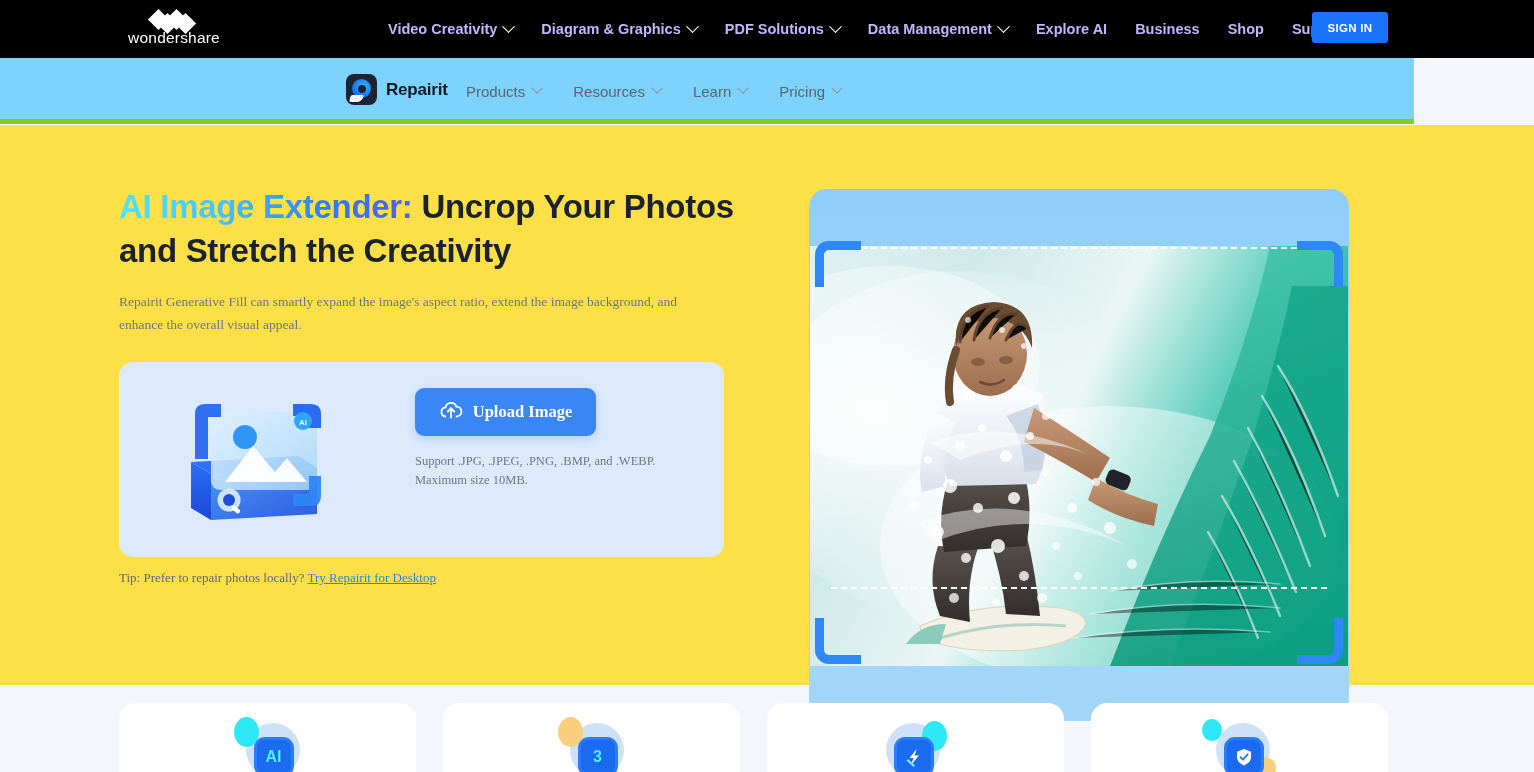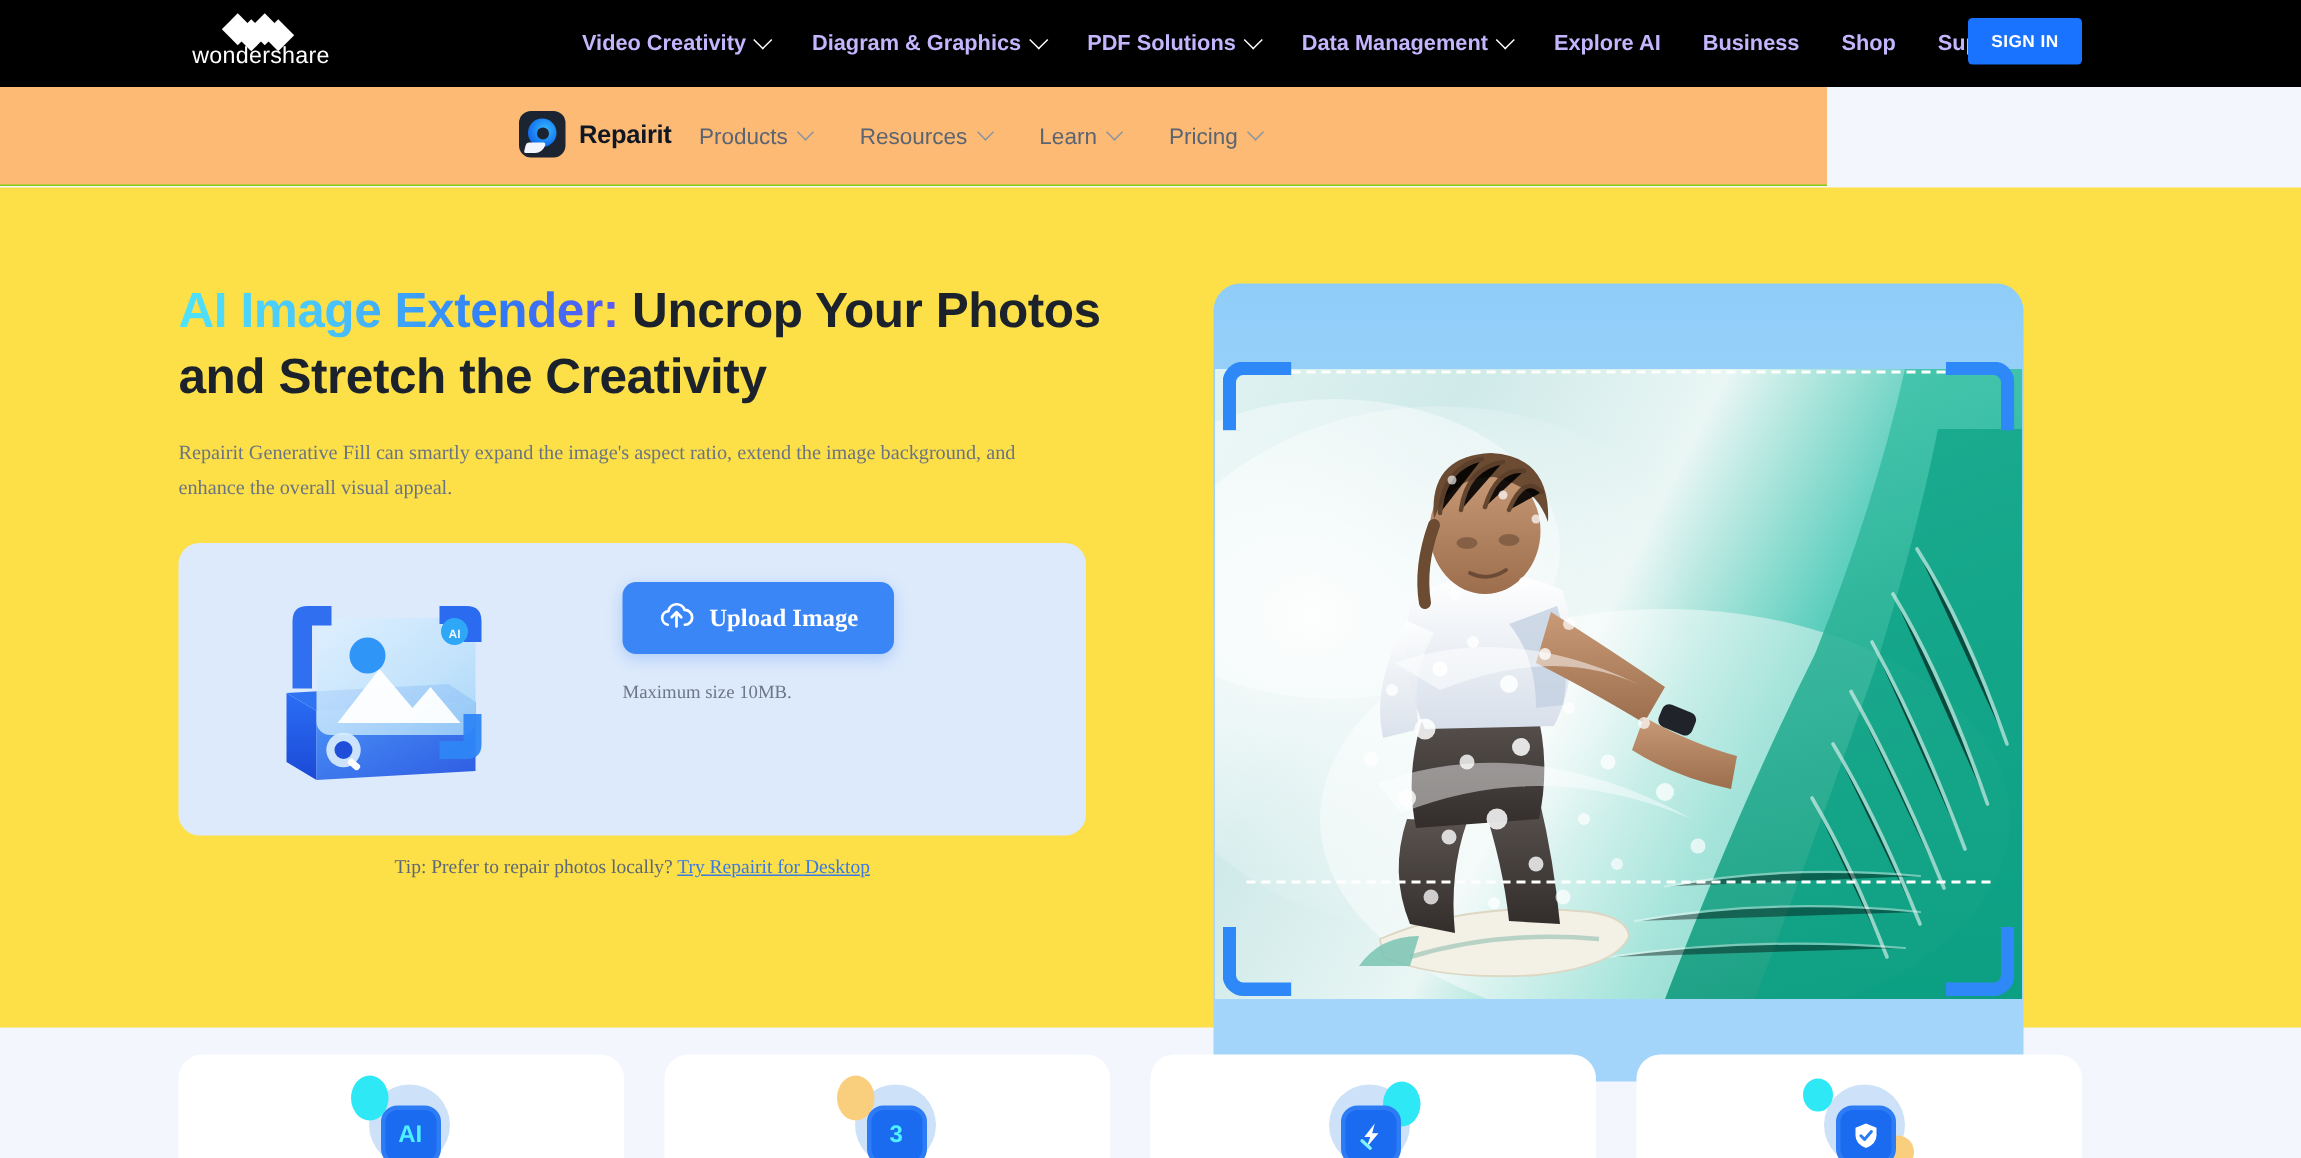--- a/index.html
+++ b/index.html
@@ -100,24 +100,24 @@
     border: none;
     border-radius: 3px;
     cursor: pointer;
     font-family: "Liberation Sans", sans-serif;
   }
 
   
   .subbar {
     position: absolute;
     top: 58px; left: 0;
-    width: 1218px;
+    width: 1414px;
     height: 66px;
-    background: #fdba74;
-    border-bottom: 1px solid #84cc16;
+    background: #7dd3fc;
+    border-bottom: 5px solid #84cc16;
   }
   .repairit-brand {
     position: absolute;
     left: 346px;
     top: 16px;
     display: flex;
     align-items: center;
     gap: 9px;
     cursor: pointer;
   }
@@ -307,21 +307,20 @@
     font-size: 12.5px;
     line-height: 1.55;
     color: #6d7785;
     font-family: "Liberation Serif", serif;
   }
   .tip-row {
     position: absolute;
     left: 119px;
     top: 445px;
     width: 605px;
-    text-align: center;
     font-size: 13px;
     color: #5e6875;
     font-family: "Liberation Serif", serif;
   }
   .tip-link {
     color: #3b7ae4;
     text-decoration: underline;
     cursor: pointer;
   }
 
@@ -569,20 +568,21 @@
         <span>
           <svg width="24" height="20" viewBox="0 0 24 20">
             <path d="M6.2 16.5 A4.6 4.6 0 0 1 6.6 7.4 A5.6 5.6 0 0 1 17.4 6.6 A4.4 4.4 0 0 1 17.6 16.5" fill="none" stroke="#ffffff" stroke-width="1.8" stroke-linecap="round"></path>
             <line x1="12" y1="17.6" x2="12" y2="8.4" stroke="#ffffff" stroke-width="1.8" stroke-linecap="round"></line>
             <path d="M8.8 11.5 L12 8.2 L15.2 11.5" fill="none" stroke="#ffffff" stroke-width="1.8" stroke-linecap="round" stroke-linejoin="round"></path>
           </svg>
         </span>
         <span>Upload Image</span>
       </button>
       <div class="support-text">
+        <div>Support .JPG, .JPEG, .PNG, .BMP, and .WEBP.</div>
         <div>Maximum size 10MB.</div>
       </div>
     </div>
   </div>
 
   <div class="tip-row">
     <span>Tip: Prefer to repair photos locally?</span>
     <a class="tip-link">Try Repairit for Desktop</a>
   </div>
 

